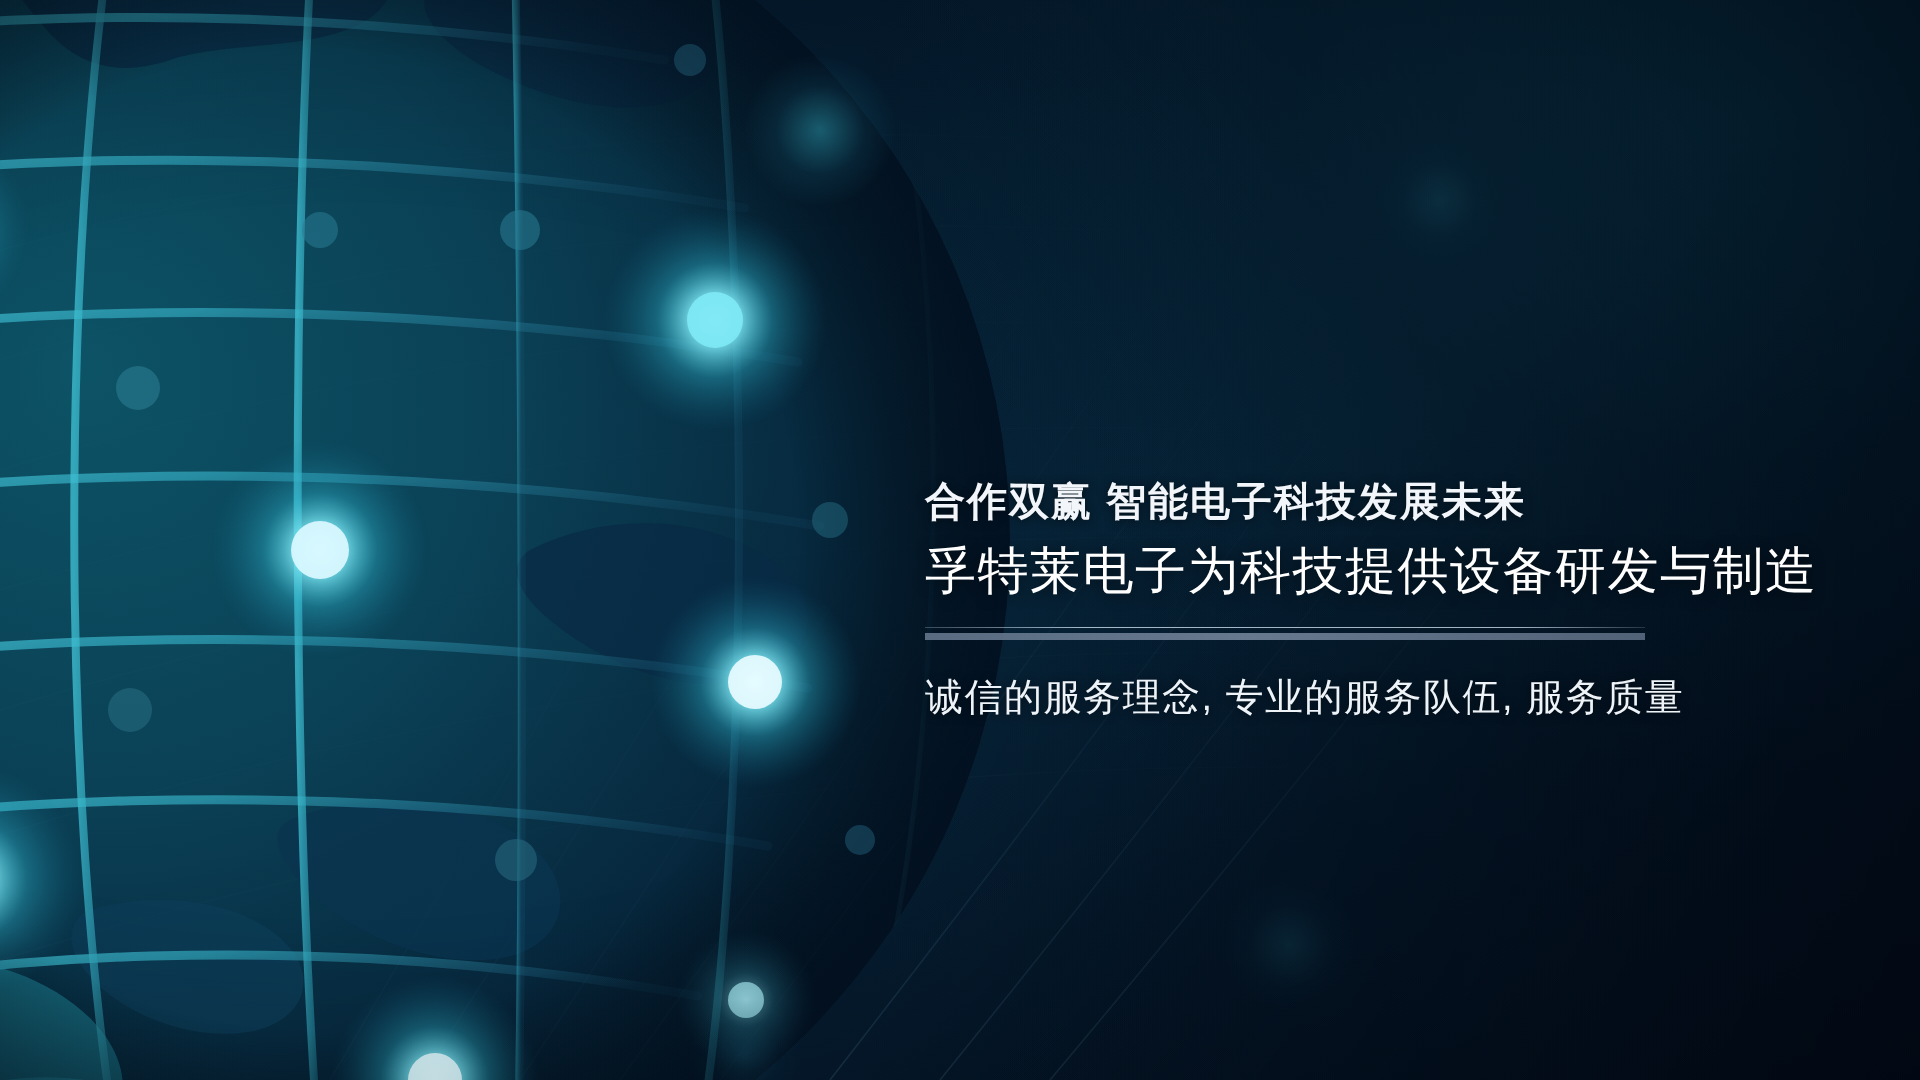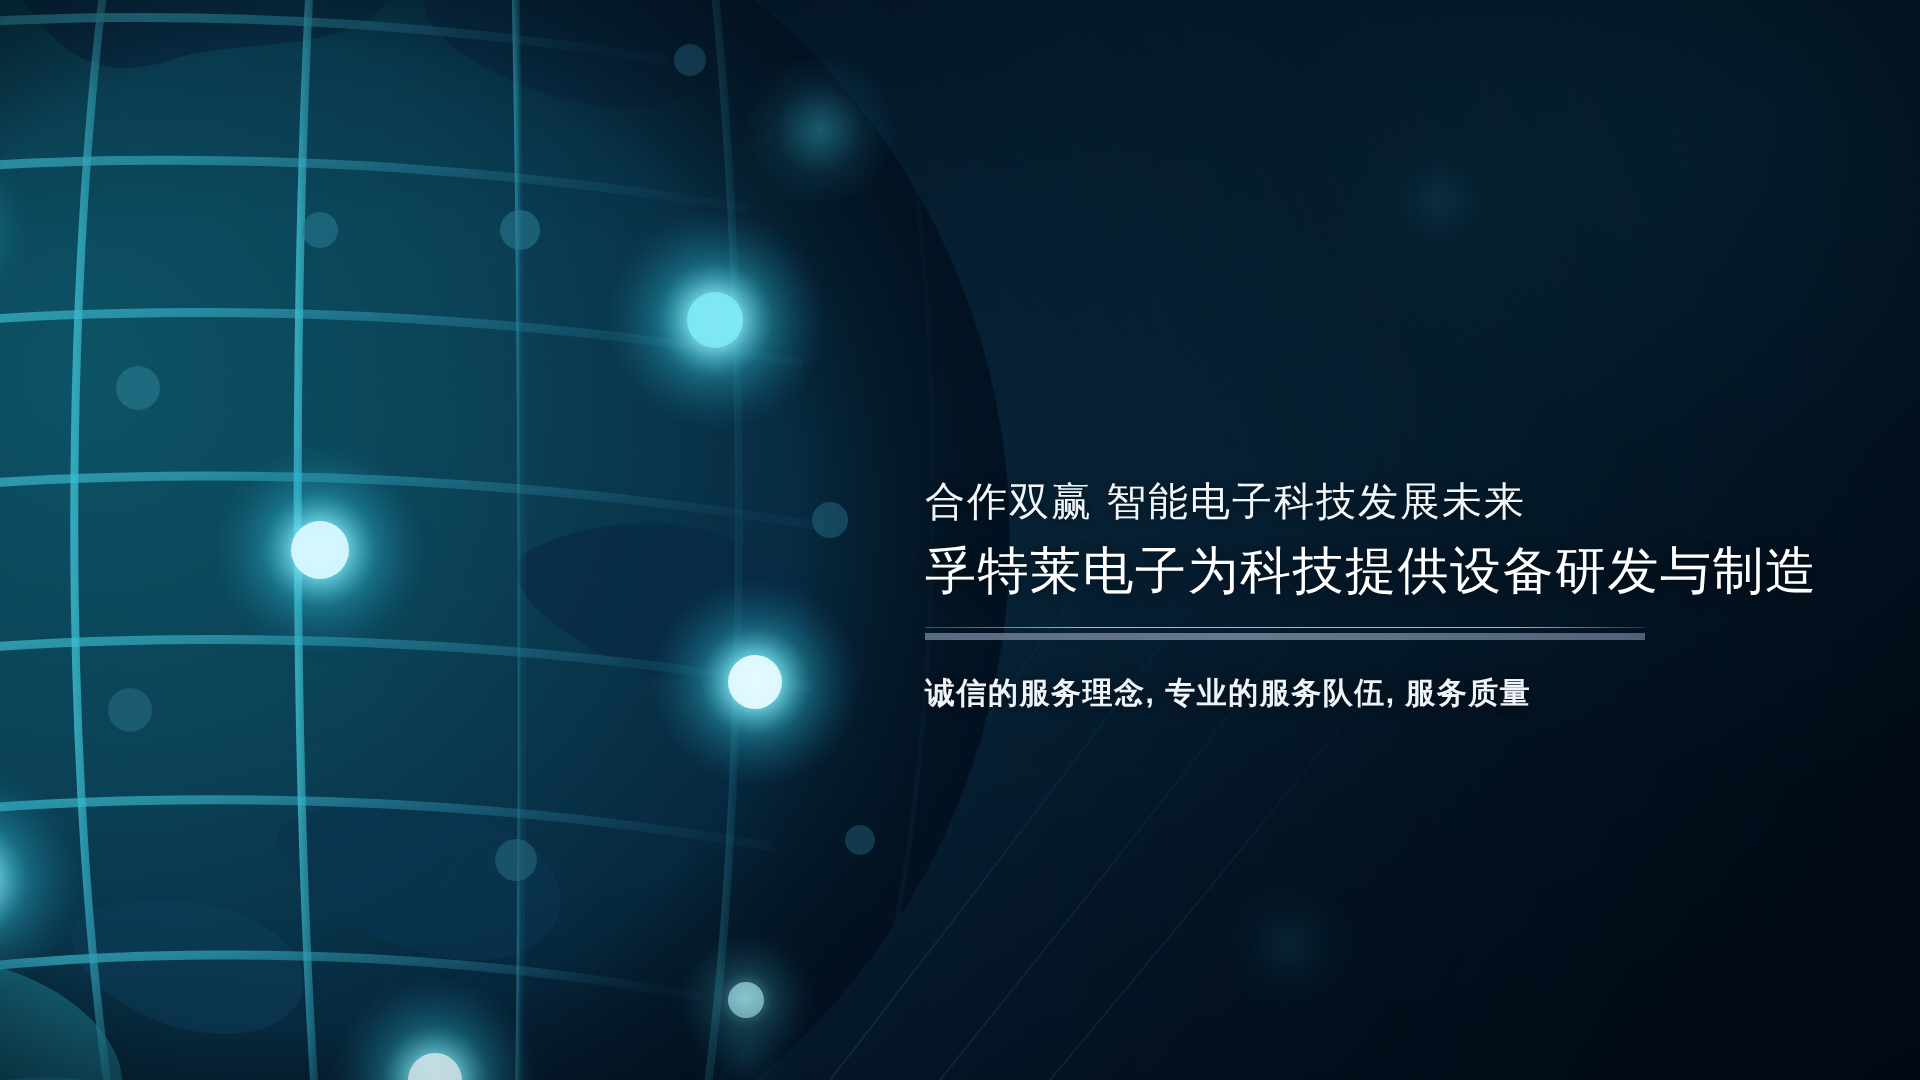--- a/index.html
+++ b/index.html
@@ -53,21 +53,21 @@
 
   
   #text-block {
     position:absolute;
     left:925px; top:478px;
     width:930px;
     z-index:6;
   }
   #tagline {
     font-size:40px;
-    font-weight:400;
+    font-weight:700;
     color:#f2f6fa;
     letter-spacing:2px;
     line-height:1.15;
     white-space:nowrap;
     text-shadow:0 1px 10px rgba(0,0,0,.55);
   }
   #headline {
     margin-top:18px;
     font-size:51px;
     font-weight:400;
@@ -88,22 +88,22 @@
     width:100%; height:1px;
     background:linear-gradient(90deg, rgba(190,208,224,.28) 0%, rgba(205,222,238,.80) 22%, rgba(205,222,238,.80) 82%, rgba(170,190,210,.20) 100%);
   }
   #divider .rule-bar {
     position:absolute; left:0; top:6px;
     width:100%; height:7px;
     background:linear-gradient(90deg, rgba(96,115,137,.92) 0%, rgba(108,126,147,.95) 45%, rgba(92,110,132,.88) 100%);
   }
   #subtitle {
     margin-top:36px;
-    font-size:30px;
-    font-weight:700;
+    font-size:38px;
+    font-weight:400;
     color:#eef3f8;
     letter-spacing:1.5px;
     line-height:1.2;
     white-space:nowrap;
     text-shadow:0 1px 10px rgba(0,0,0,.55);
   }
 </style>
 </head>
 <body>
 

